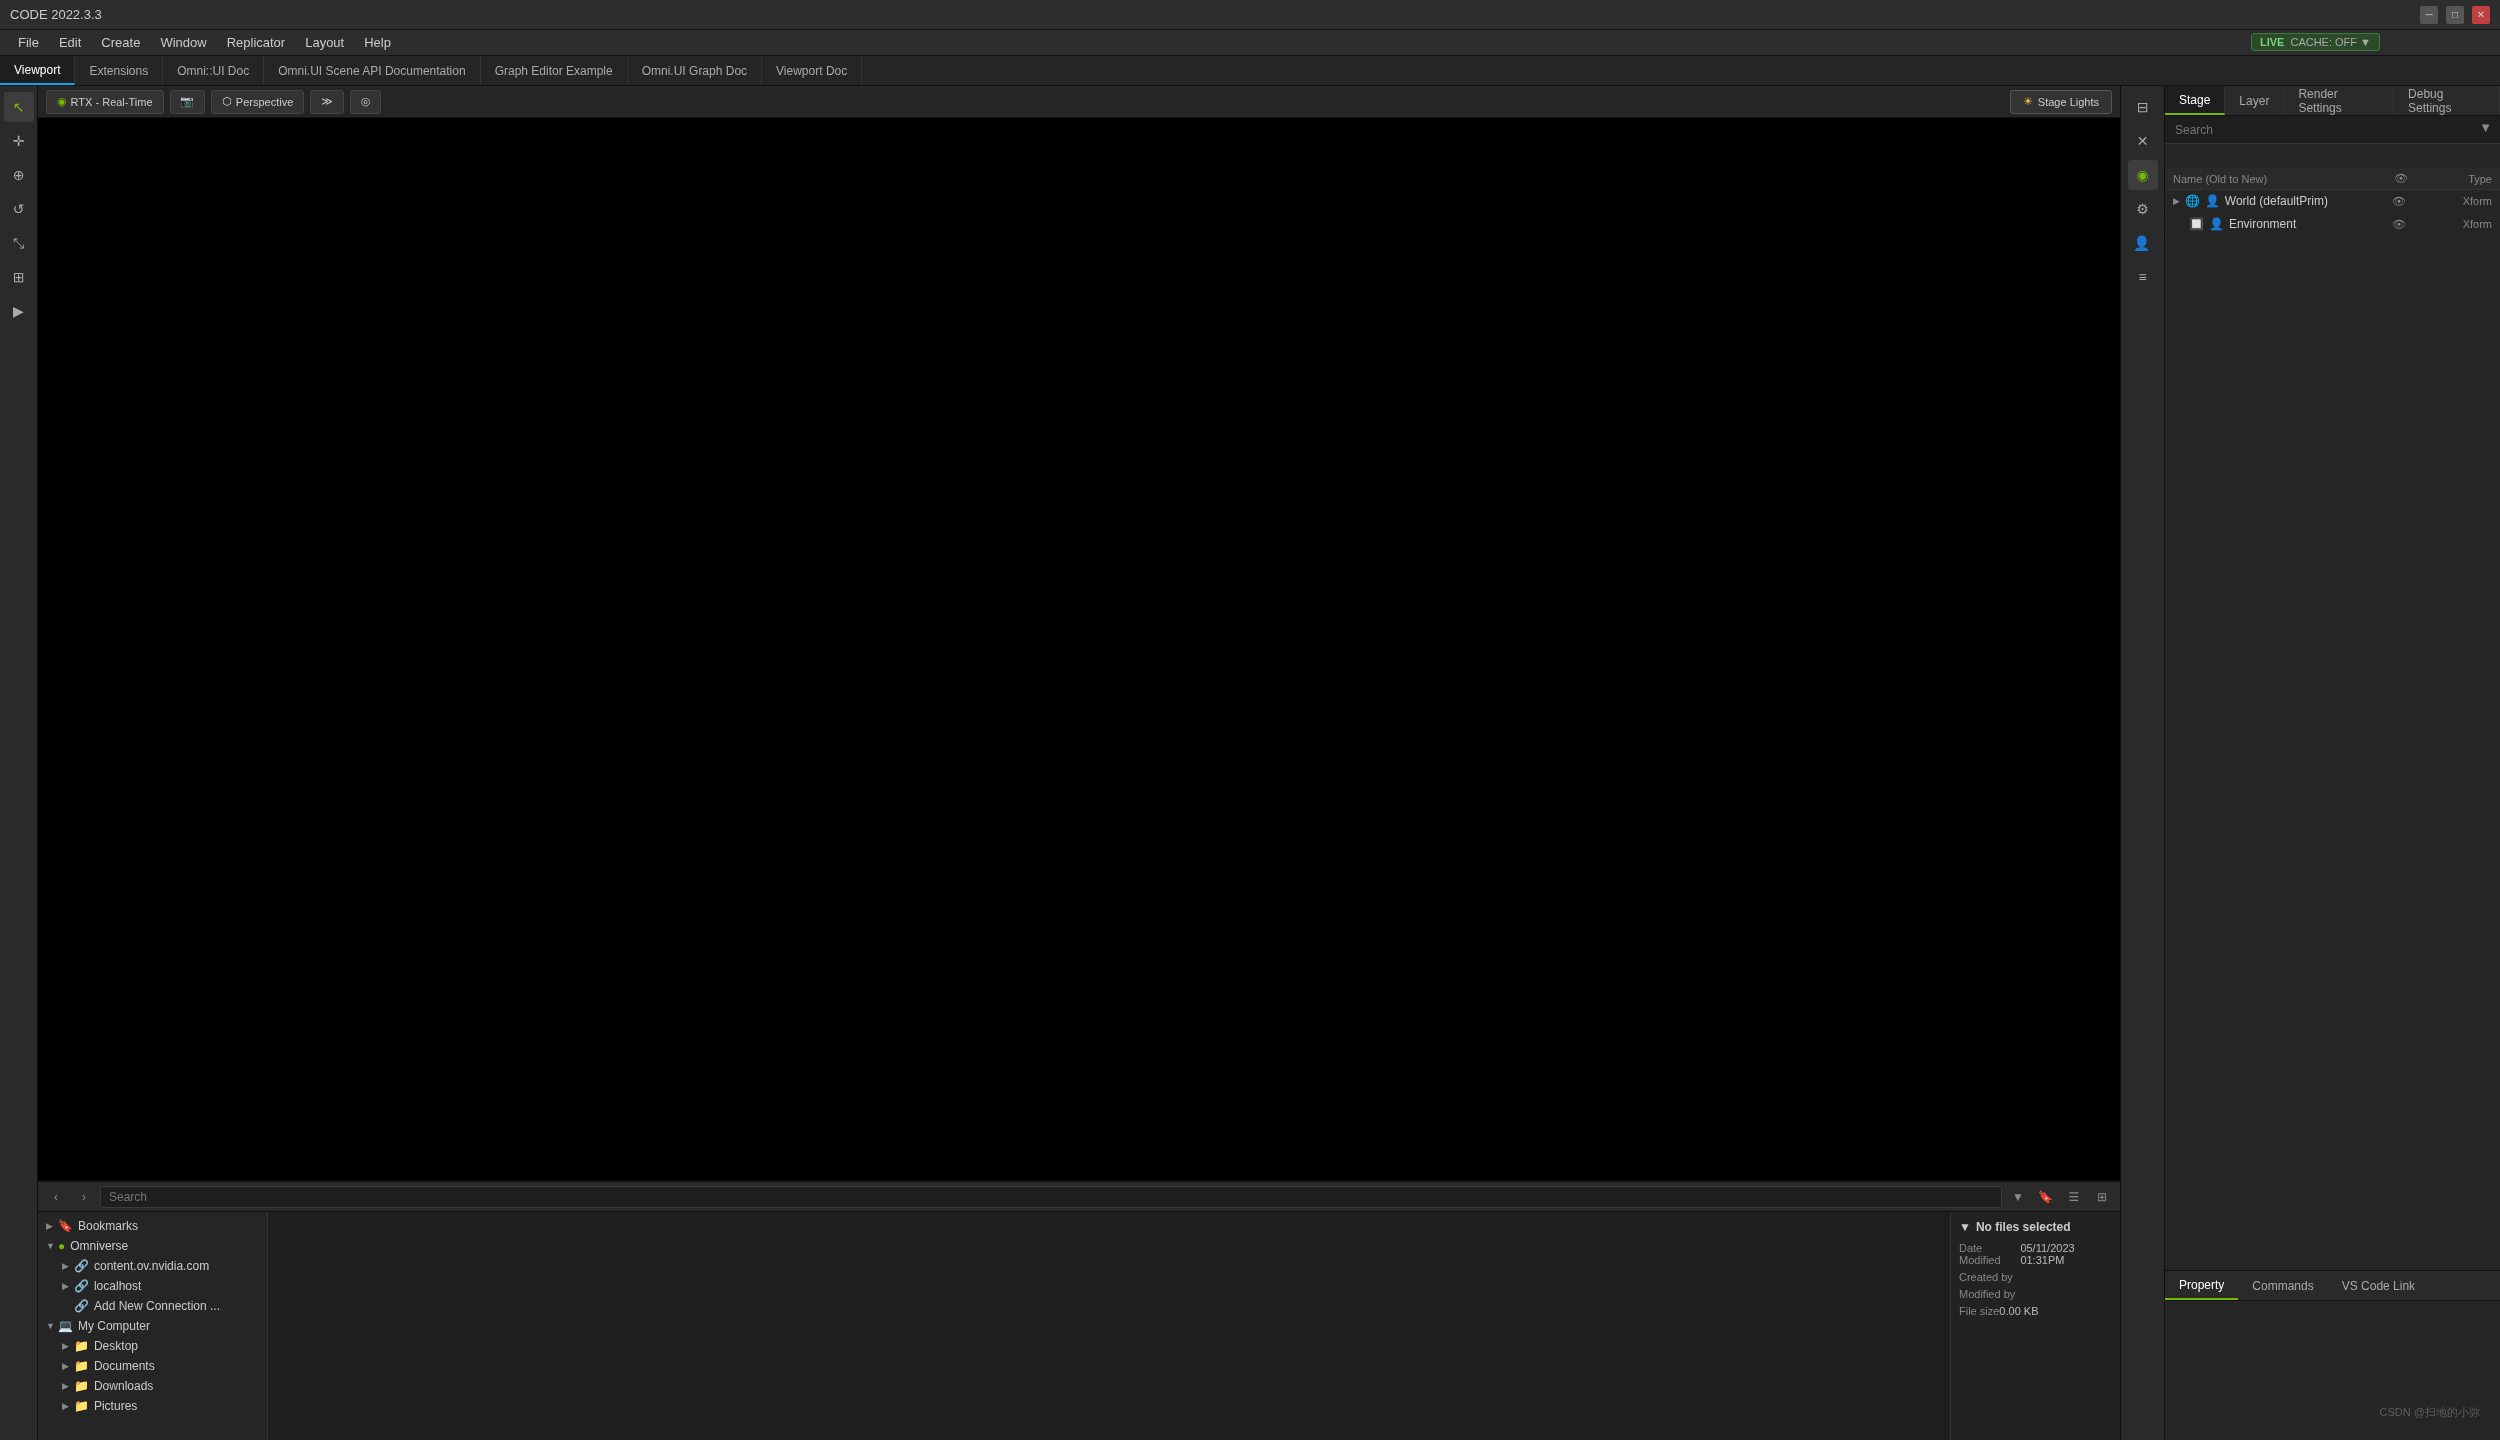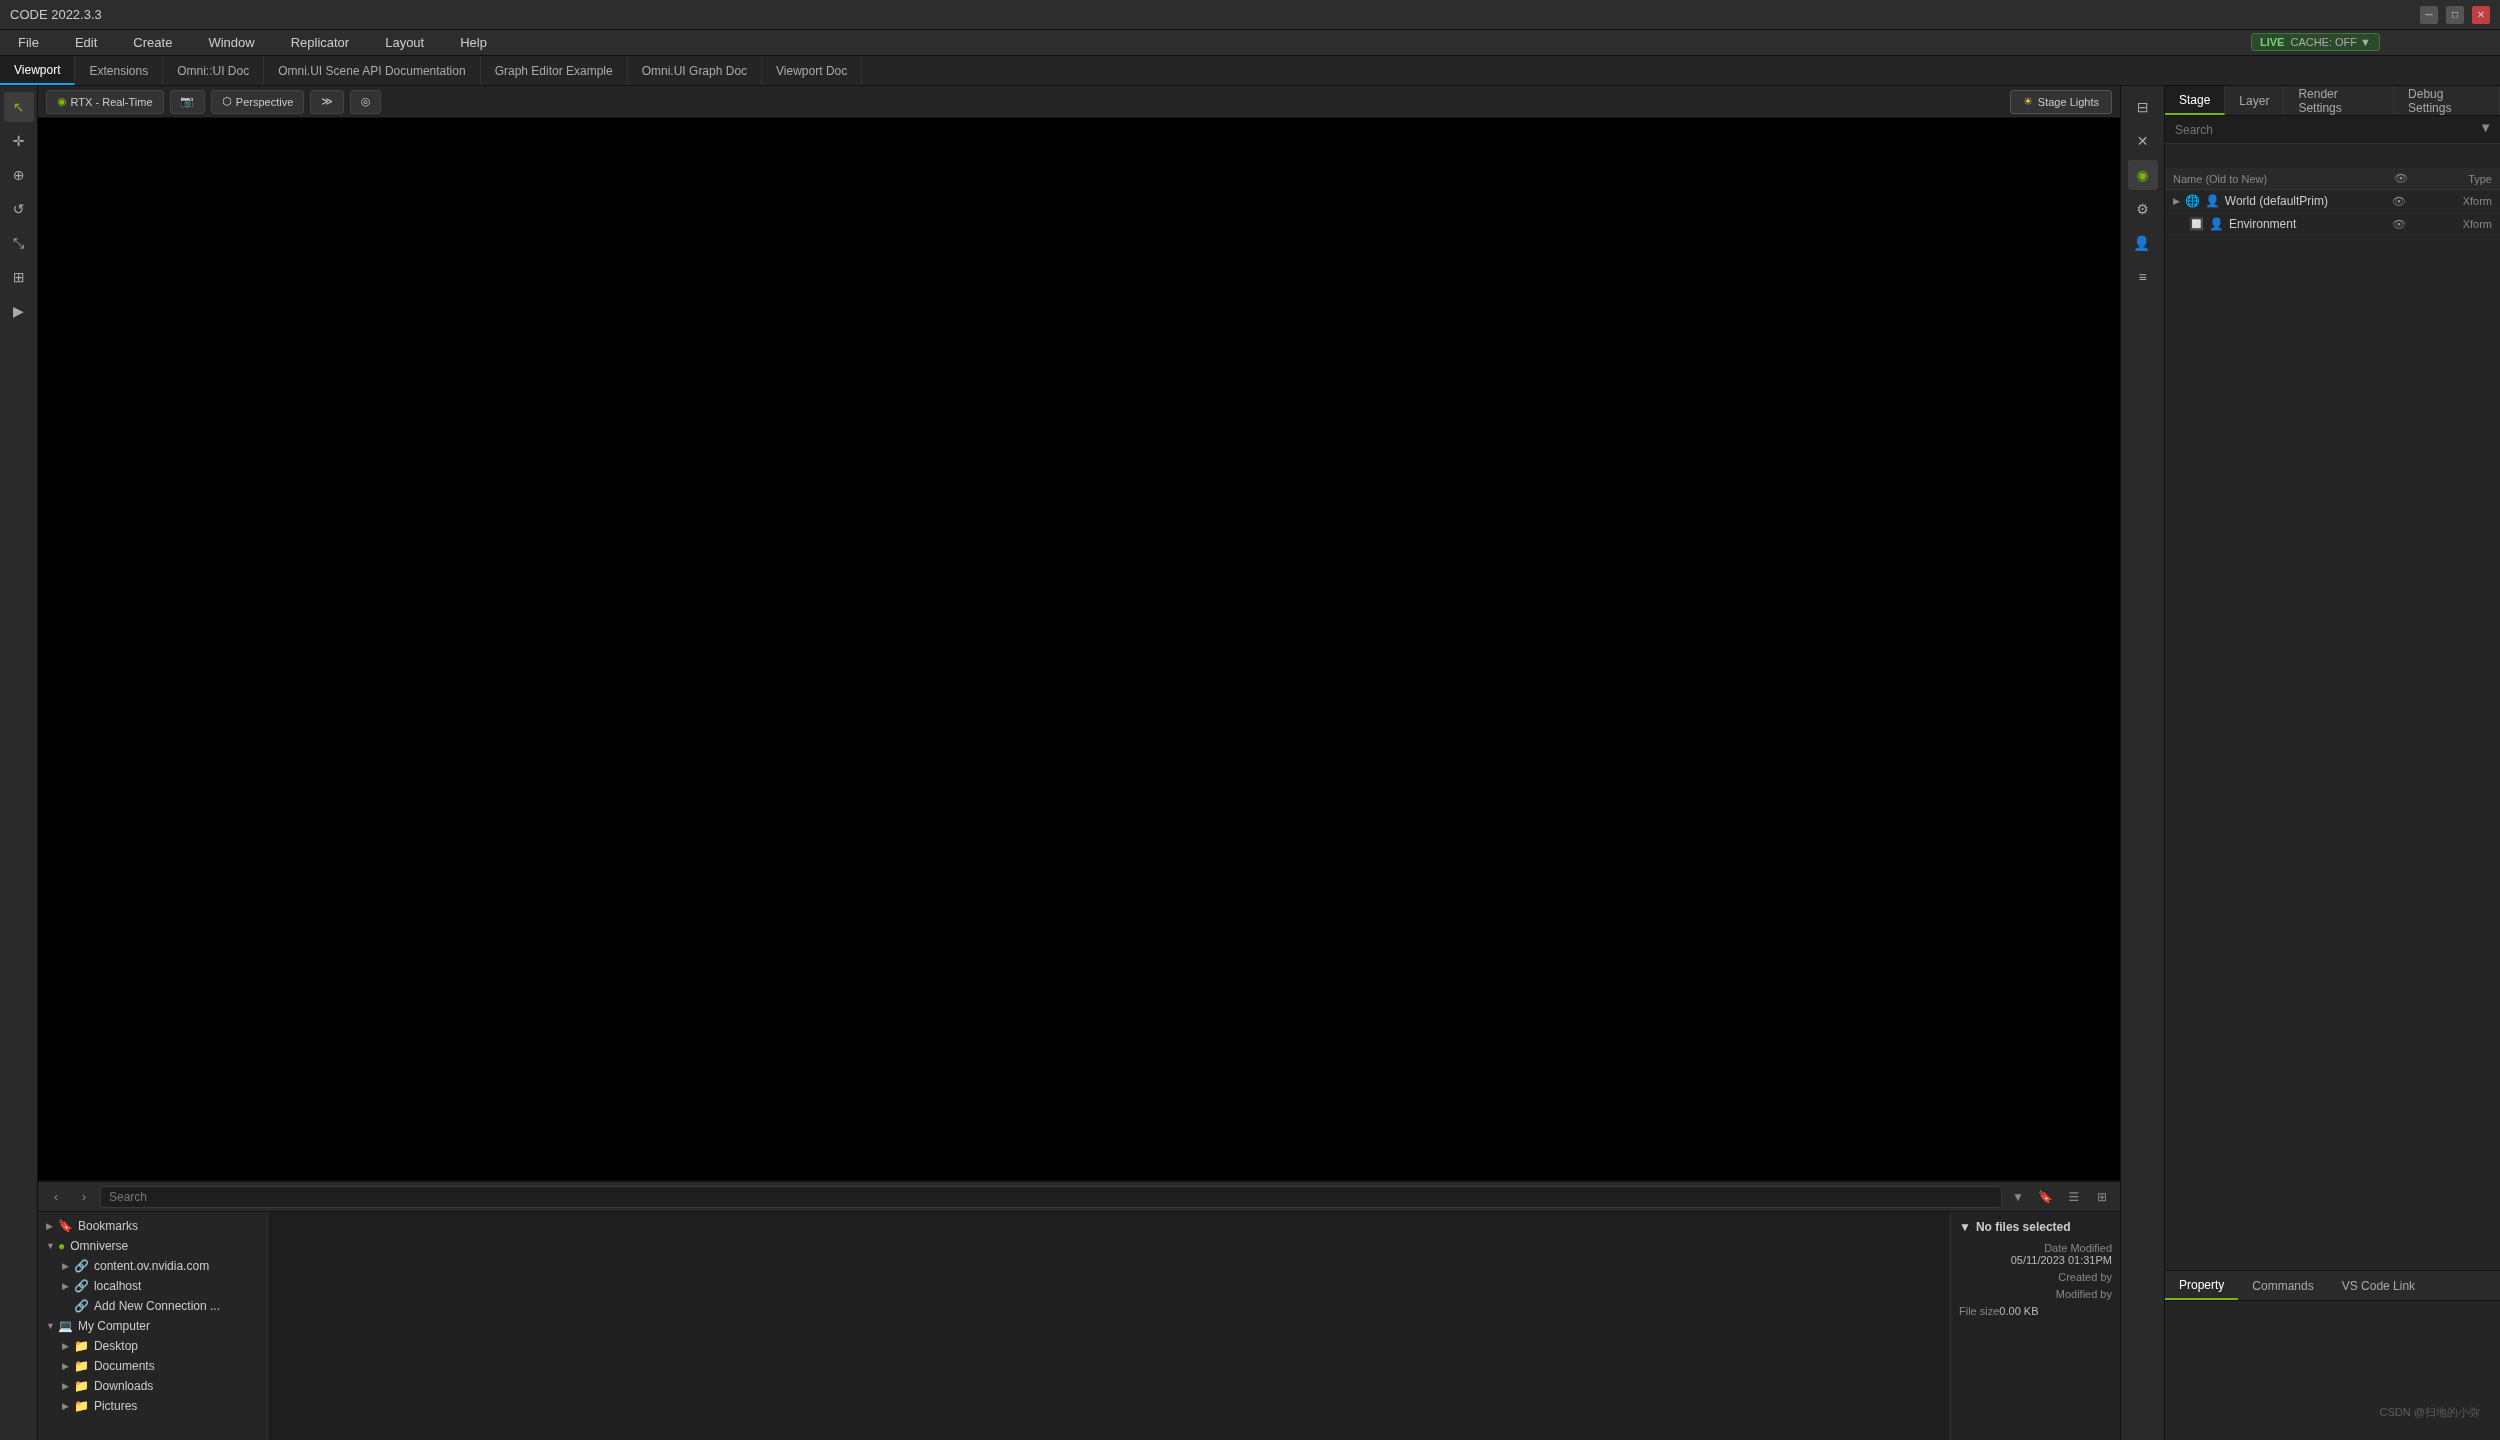--- a/index.html
+++ b/index.html
@@ -52,21 +52,21 @@
 
     
     #menubar {
       width: 100%;
       height: 26px;
       background: #2d2d2d;
       display: flex;
       align-items: center;
       padding: 0 8px;
       border-bottom: 1px solid #111;
-      gap: 16px;
+      gap: 0;
     }
     .menu-item {
       padding: 3px 10px;
       font-size: 13px;
       color: #cccccc;
       cursor: pointer;
       border-radius: 3px;
     }
 
     
@@ -318,23 +318,22 @@
       font-size: 12px;
       font-weight: bold;
       color: #ccc;
       margin-bottom: 8px;
       display: flex;
       align-items: center;
       gap: 5px;
     }
     .file-detail-row {
       display: flex;
-      flex-direction: column;
+      flex-direction: row;
       margin-bottom: 5px;
-      text-align: right;
     }
     .file-detail-label { color: #888; font-size: 11px; }
     .file-detail-value { color: #bbb; font-size: 11px; }
     .file-detail-row-inline {
       display: flex;
       justify-content: flex-start;
       margin-bottom: 3px;
     }
 
     

